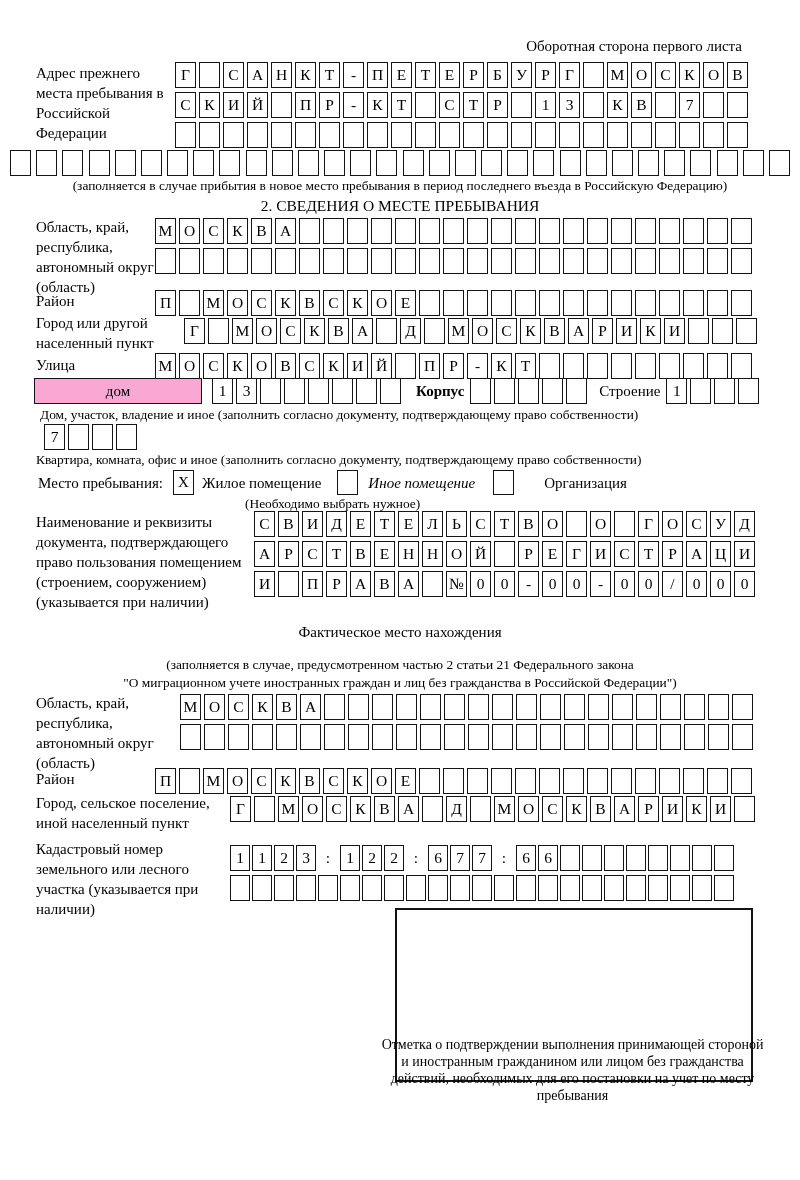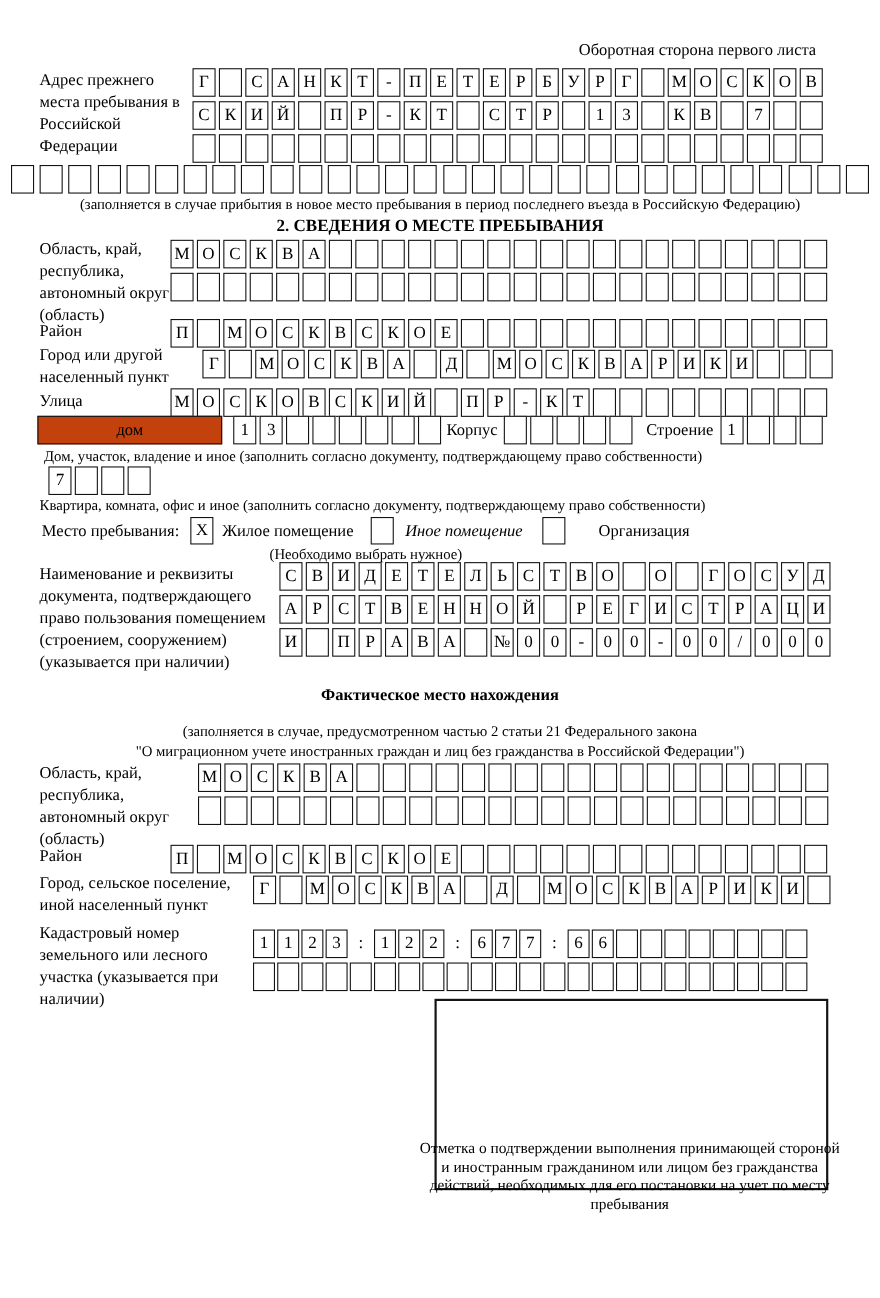--- a/index.html
+++ b/index.html
@@ -3,34 +3,34 @@
 <meta charset="utf-8">
 <style>
   html,body{margin:0;padding:0;background:#fff;}
   body{width:800px;height:1180px;font-family:"Liberation Serif","DejaVu Serif",serif;color:#000;}
   .page{position:relative;width:800px;height:1180px;overflow:hidden;background:#fff;}
   .abs{position:absolute;}
   .lbl{position:absolute;font-size:15px;line-height:1.33;}
   .ilbl{font-size:15px;line-height:26px;white-space:nowrap;}
   .note{position:absolute;font-size:13.4px;line-height:1.25;}
   .ctr{left:0;width:100%;text-align:center;}
-  .ttl{position:absolute;font-size:15.5px;font-weight:bold;}
+  .ttl{position:absolute;font-size:15.5px;font-weight:normal;}
   .cells{position:absolute;display:flex;}
   .frow{position:absolute;display:flex;align-items:flex-start;}
   .frow .cells{position:static;display:flex;}
   .cell{flex:none;width:21px;height:26px;box-sizing:border-box;border:1.8px solid #141414;
         margin-right:3px;display:flex;align-items:center;justify-content:center;
         font-size:15.5px;background:#fff;}
   .cell:last-child{margin-right:0;}
   .cell.nobox{border-color:transparent;}
   .cells.spread{width:780px;justify-content:space-between;}
   .cells.spread .cell{margin-right:0;}
   .cells.tight .cell{width:20px;margin-right:2px;}
   .widebox{flex:none;box-sizing:border-box;height:26px;border:1.8px solid #141414;
-           display:flex;align-items:center;justify-content:center;font-size:15px;background:#c2410c;}
+           display:flex;align-items:center;justify-content:center;font-size:15px;background:#f9a8d4;}
   .chk{flex:none;width:21px;height:25px;box-sizing:border-box;border:1.8px solid #141414;
        display:flex;align-items:center;justify-content:center;font-size:15px;background:#fff;}
   .bigbox{position:absolute;box-sizing:border-box;border:2px solid #141414;background:#fff;}
   .caption{position:absolute;font-size:14px;line-height:1.22;text-align:center;}
 </style>
 </head>
 <body>
 
 <div class="page">
 
@@ -298,21 +298,21 @@
     <div class="cells" style="margin-left:10px;">
         <span class="cell">1</span>
         <span class="cell">3</span>
         <span class="cell"></span>
         <span class="cell"></span>
         <span class="cell"></span>
         <span class="cell"></span>
         <span class="cell"></span>
         <span class="cell"></span>
       </div>
-    <span class="ilbl" style="margin-left:5px;margin-right:6px;">Корпус</span>
+    <span class="ilbl" style="margin-left:15px;margin-right:6px;font-weight:bold;">Корпус</span>
     <div class="cells">
         <span class="cell"></span>
         <span class="cell"></span>
         <span class="cell"></span>
         <span class="cell"></span>
         <span class="cell"></span>
       </div>
     <span class="ilbl" style="margin-left:12px;margin-right:6px;">Строение</span>
     <div class="cells">
         <span class="cell">1</span>

